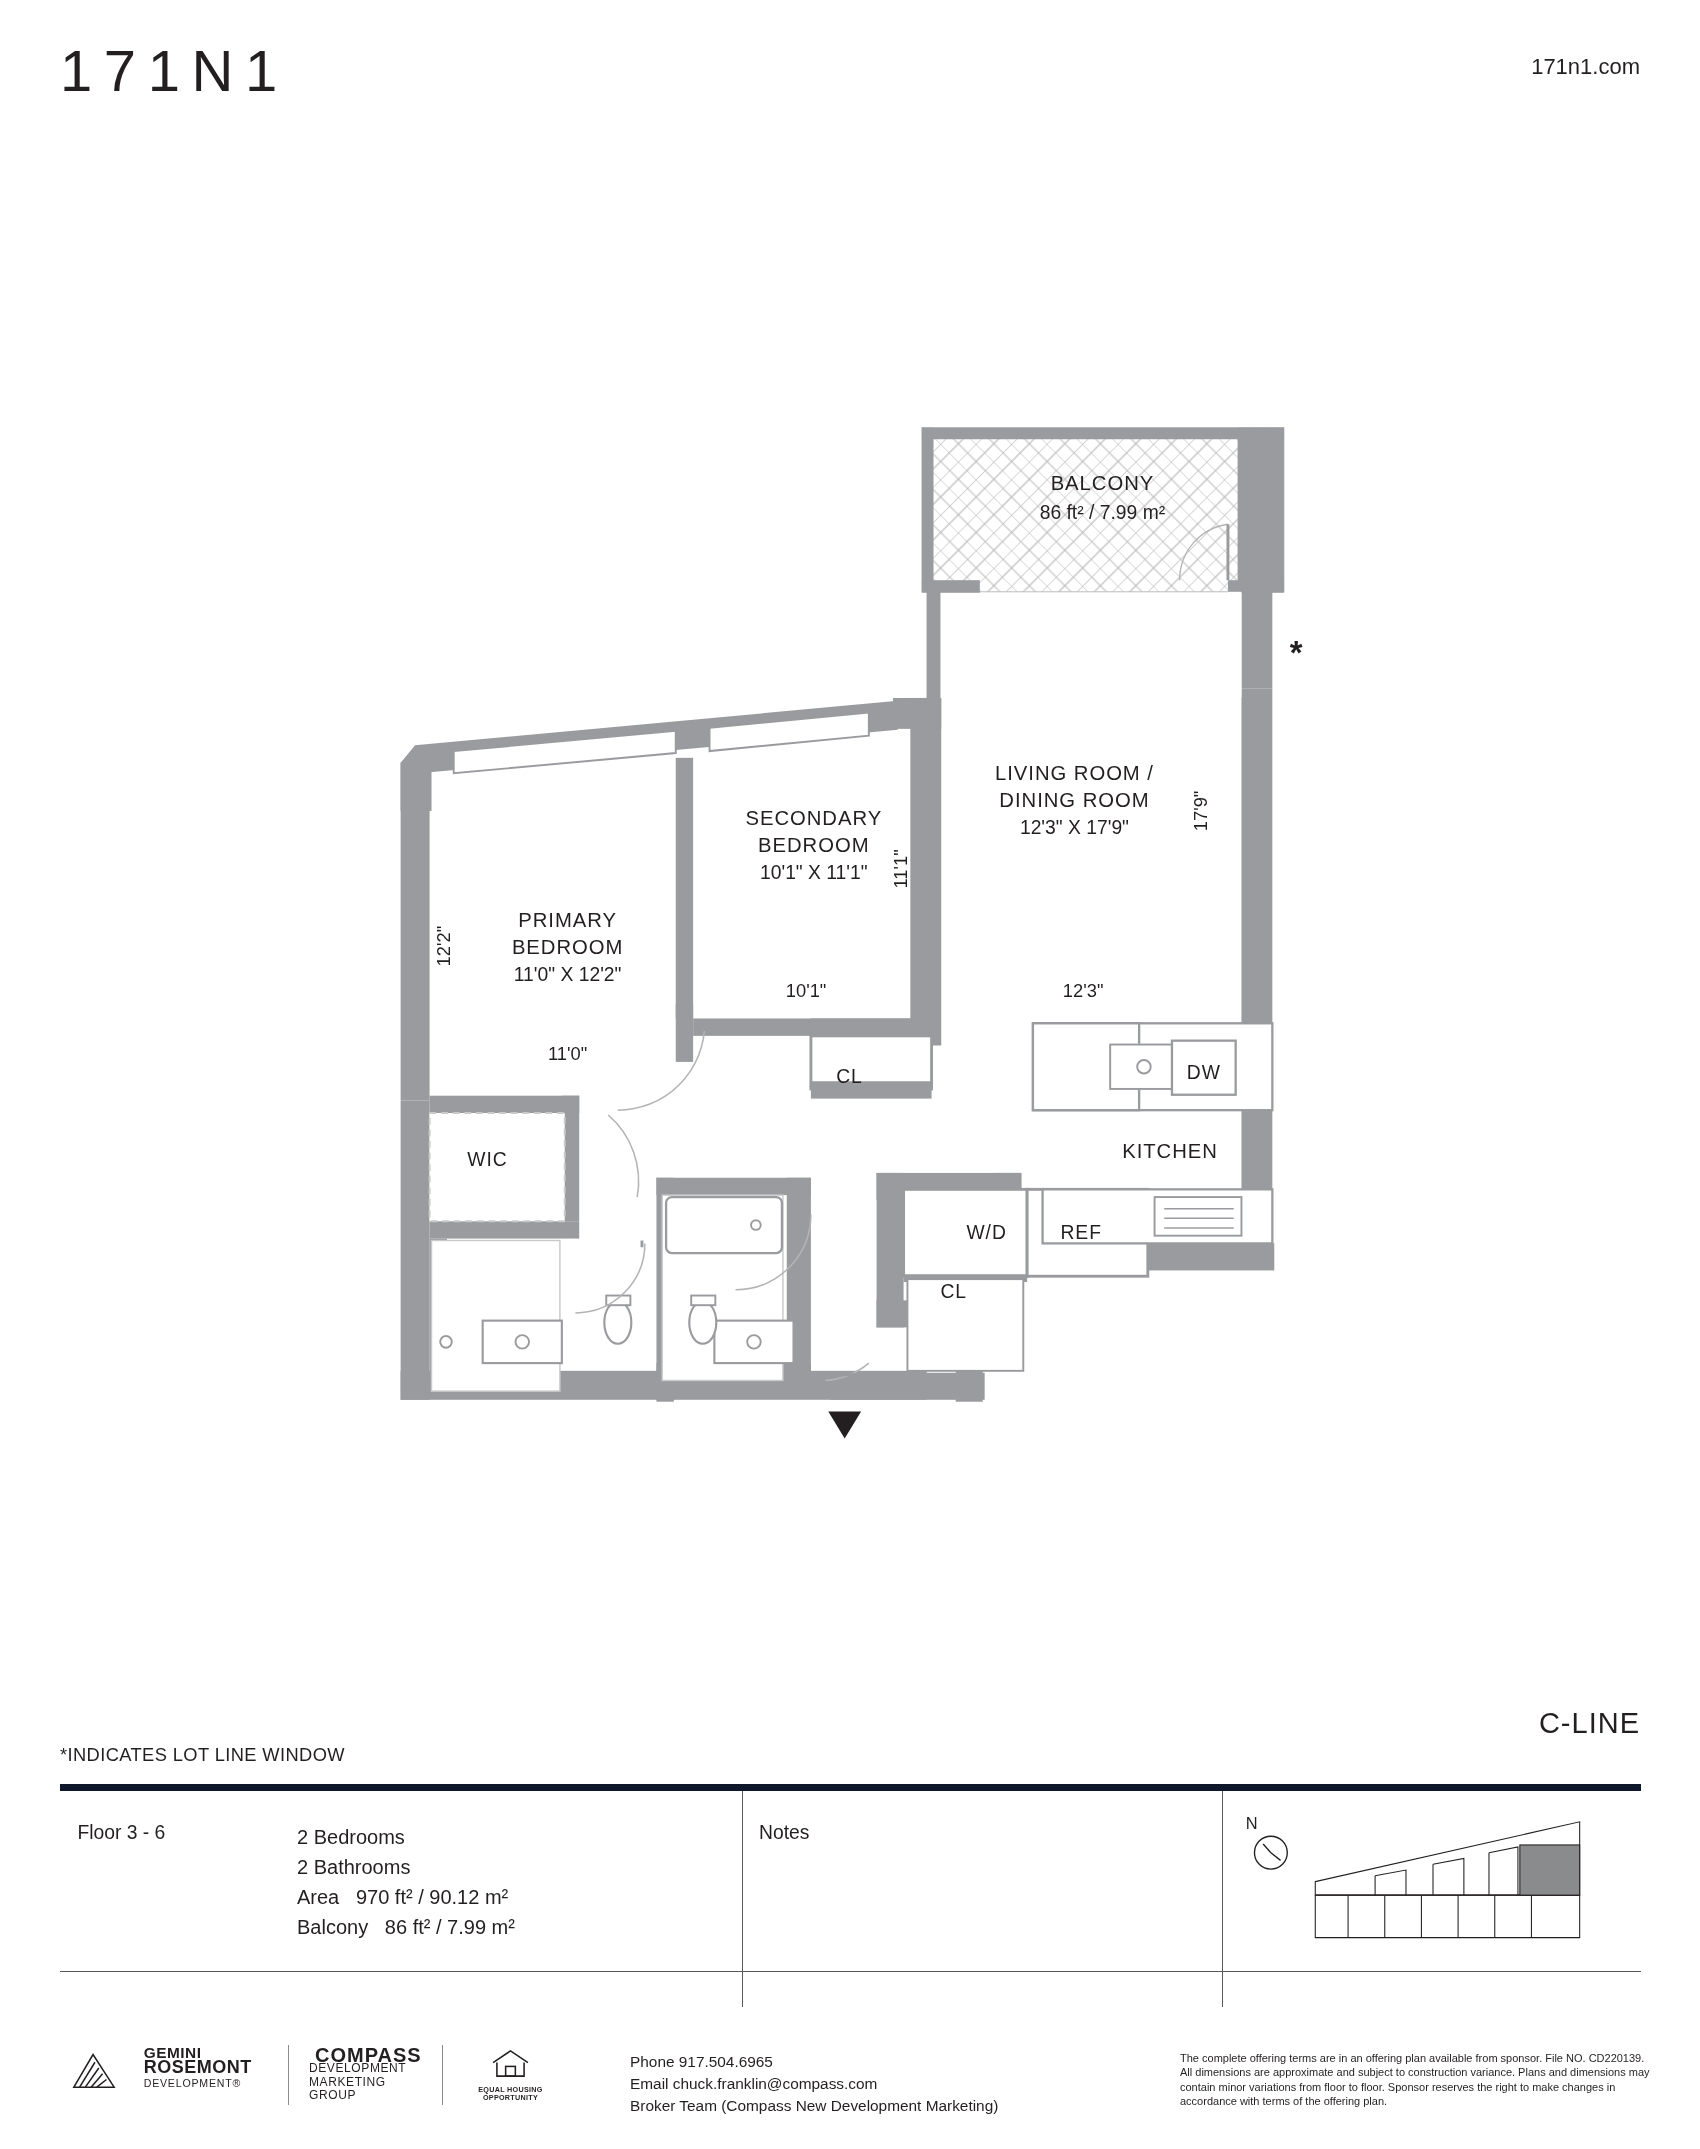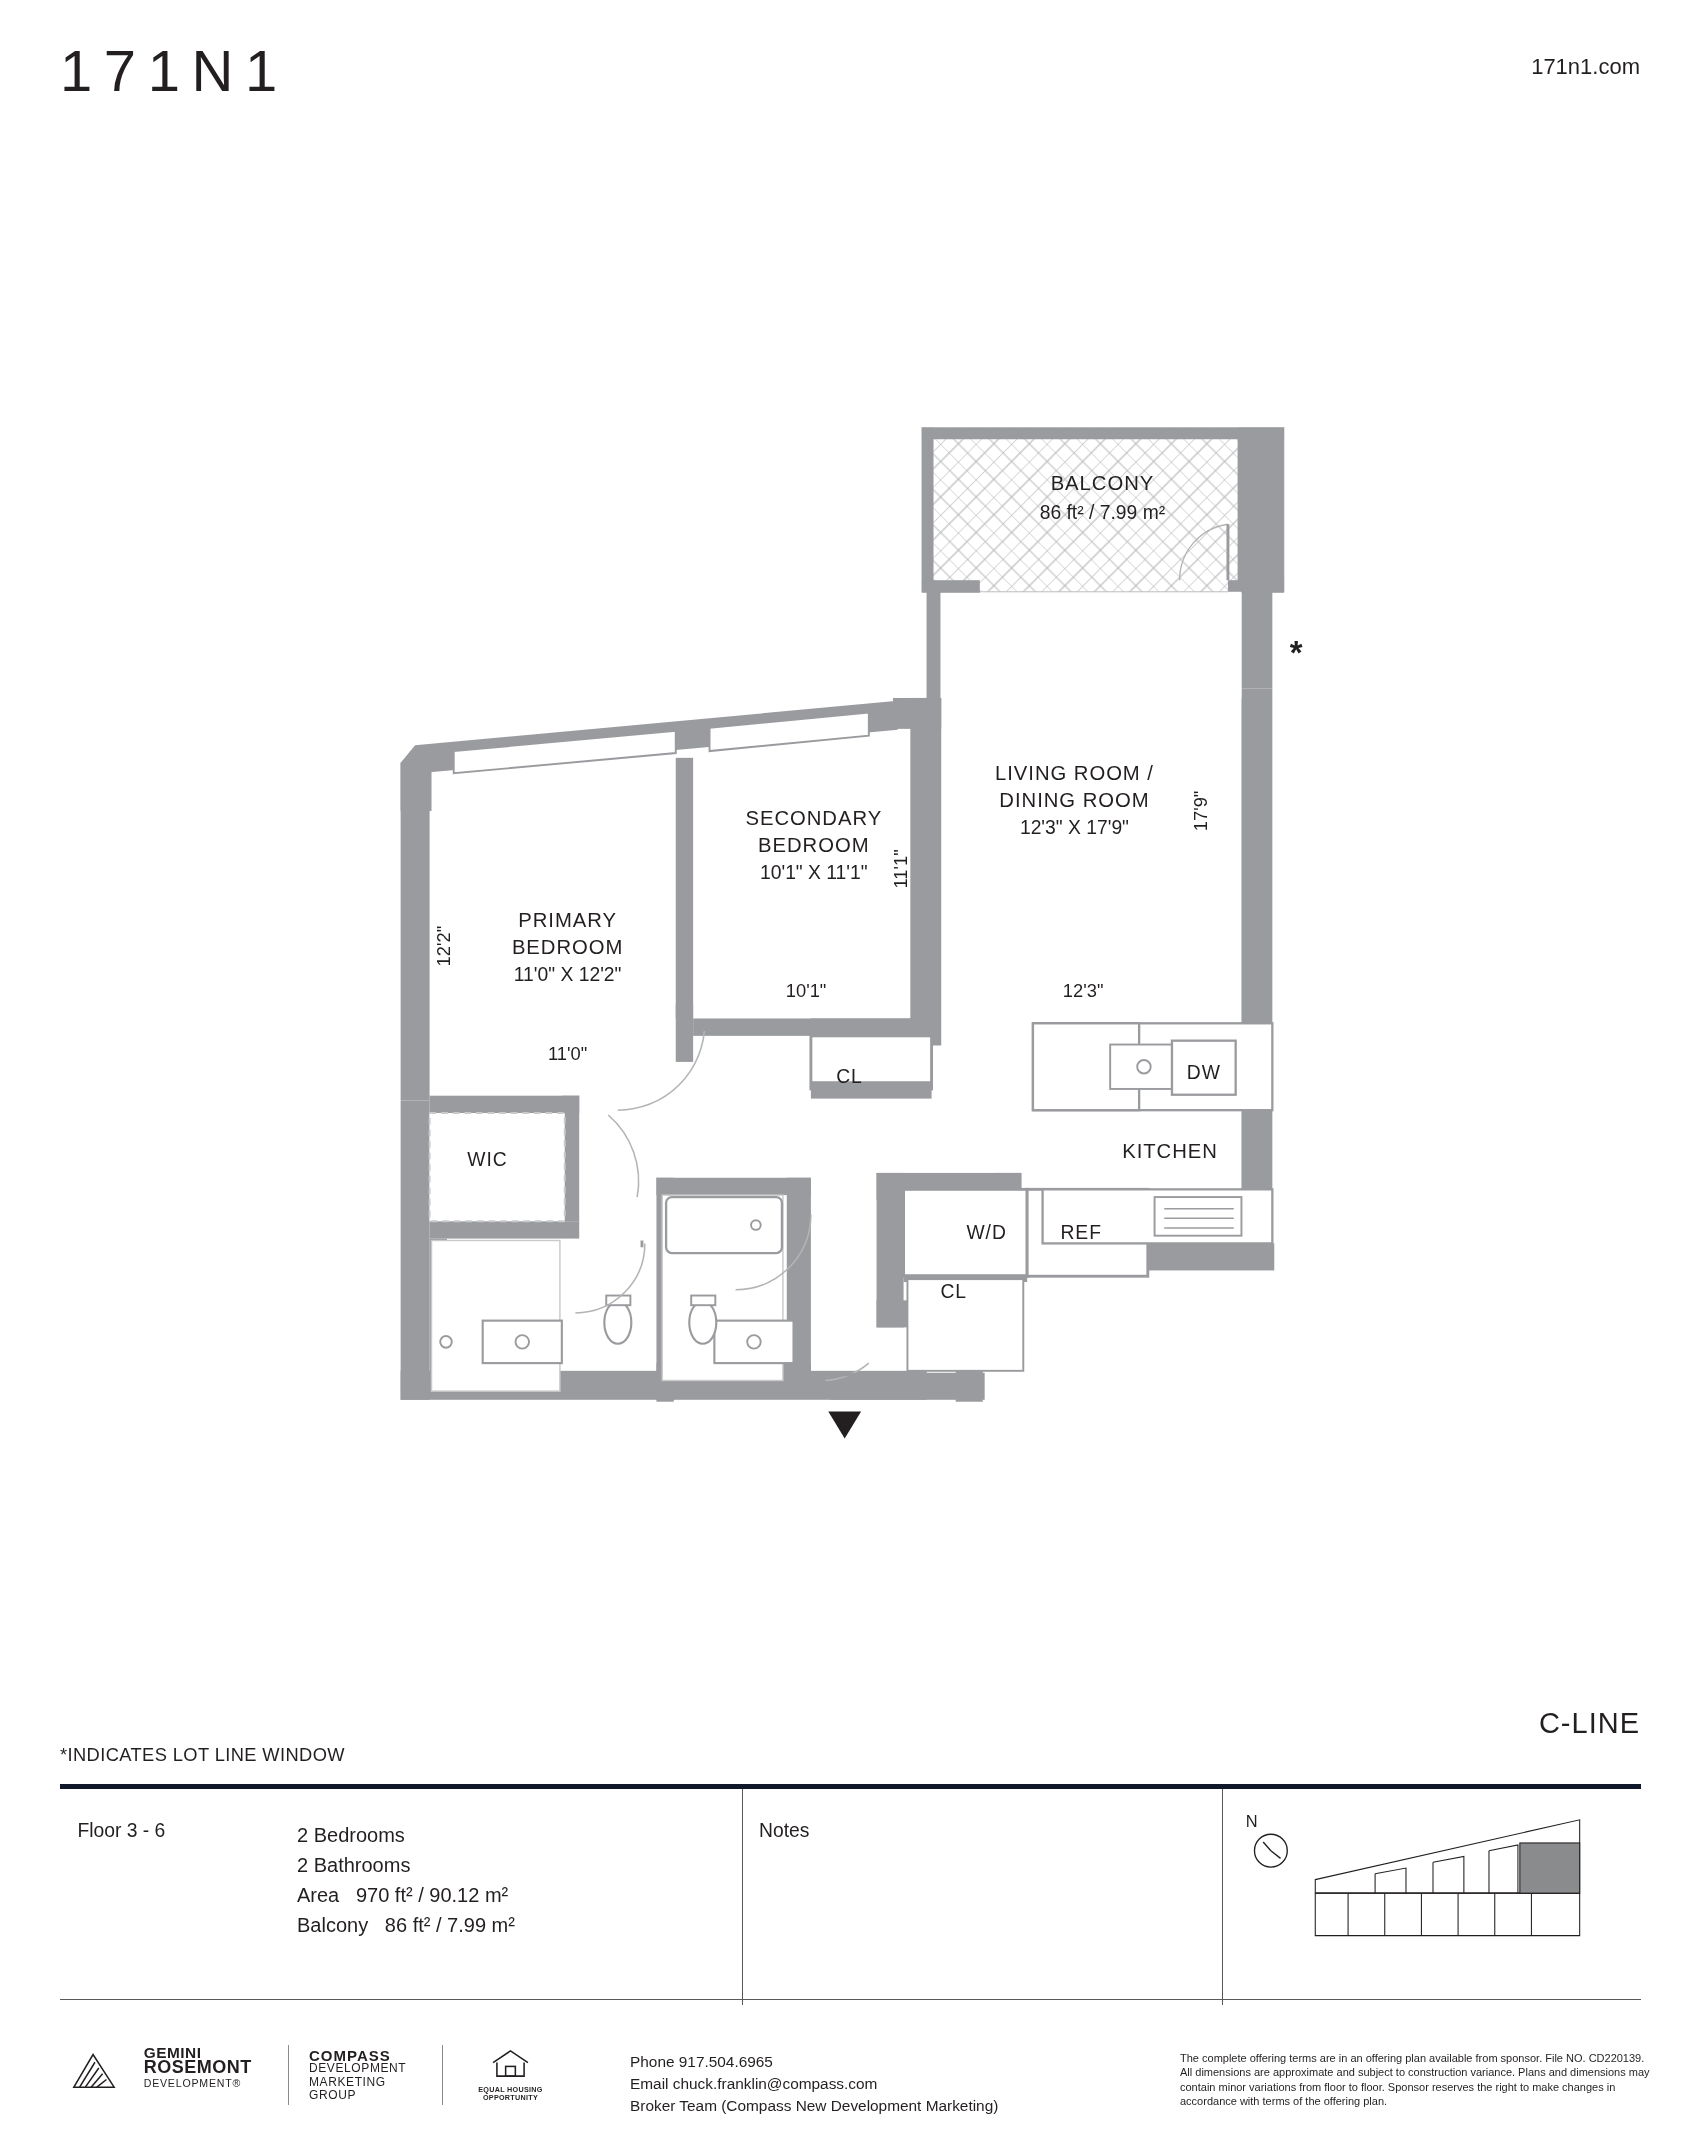--- a/index.html
+++ b/index.html
@@ -64,22 +64,22 @@
     left: 60px;
     top: 1744px;
     font-size: 18.3px;
     letter-spacing: 0.4px;
   }
   .infobox {
     position: absolute;
     left: 60px;
     top: 1784px;
     width: 1581px;
-    height: 216px;
-    border-top: 5px solid #0f172a;
+    height: 188px;
+    border-top: 7px solid #0f172a;
     border-bottom: 1px solid #58595b;
     box-sizing: border-box;
   }
   .vdiv {
     position: absolute;
     top: 0;
     width: 1px;
     height: 216px;
     background: #58595b;
   }
@@ -155,21 +155,21 @@
   .fdiv.two { left: 382px; }
   .compass-dev {
     position: absolute;
     left: 249px;
     top: 11.6px;
     font-size: 12px;
     line-height: 13.5px;
     letter-spacing: 0.6px;
     color: #231f20;
   }
-  .compass-dev .c1 { font-weight: bold; font-size: 15px; letter-spacing: 1px; }
+  .compass-dev .c1 { font-weight: bold; font-size: 20px; letter-spacing: 1px; margin-left: 6px; }
   .eho {
     position: absolute;
     left: 406px;
     top: 9.7px;
     width: 89px;
     text-align: center;
   }
   .eho .ehotext {
     font-size: 7.2px;
     line-height: 8.7px;

